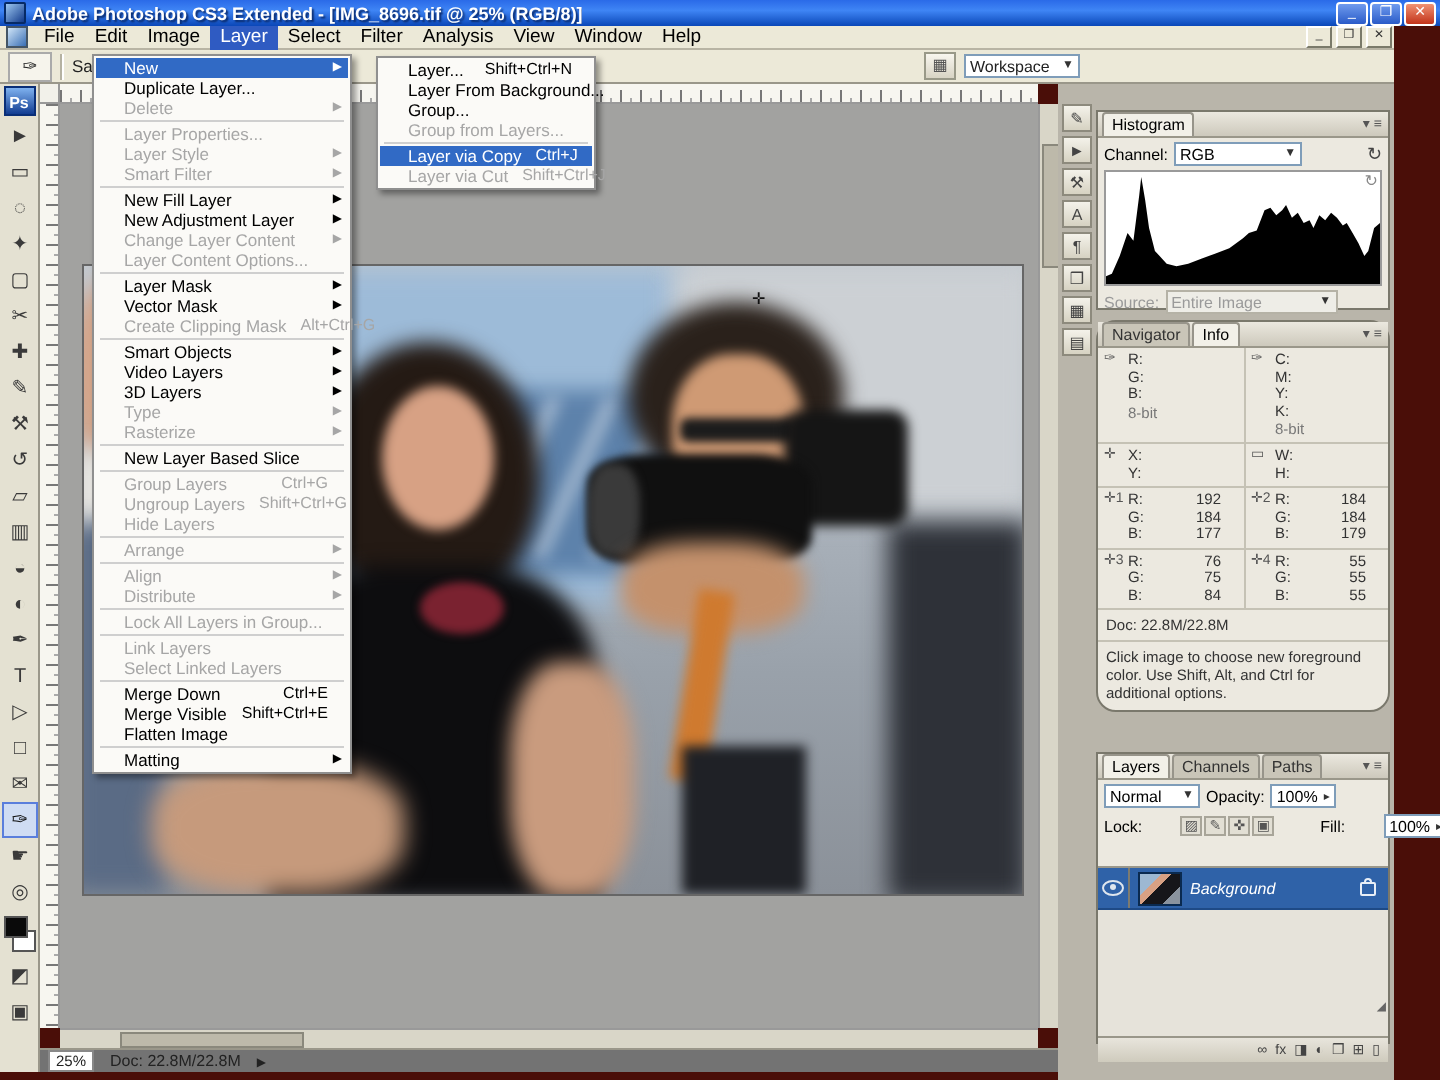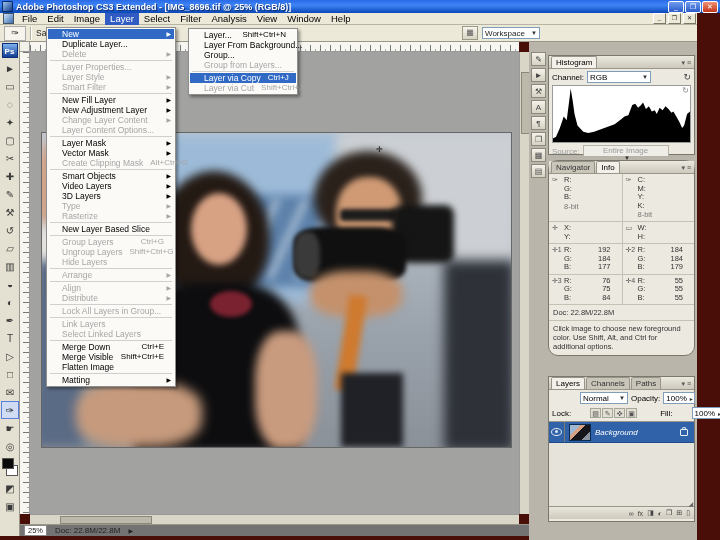--- a/index.html
+++ b/index.html
@@ -129,42 +129,42 @@
   .tab.active{background:#f2f0e8;color:#000;}
   .phicons{margin-left:auto;display:flex;gap:2px;font-size:7px;color:#555;align-self:center;padding-right:1px;}
   .phicons span{line-height:8px;}
   .p-histogram{top:13px;height:100px;}
   .hrow{display:flex;align-items:center;gap:3px;padding:2px 3px 1px;font-size:8px;}
   .hrefresh{margin-left:auto;font-size:9px;color:#444;}
   .hgraph{margin:1px 3px;background:#fff;border:1px solid #9a9a9a;height:56px;position:relative;}
   .hgraph svg{display:block;width:100%;height:100%;}
   .ucr{position:absolute;right:1px;top:0;font-size:8px;color:#888;}
   .srcrow{display:flex;align-items:center;gap:3px;padding:1px 3px;font-size:8px;color:#9a9a9a;}
-  .pdd.dis{background:#eeede7;border-color:#b5b2a6;color:#9a9a9a;flex-direction:column;}
+  .pdd.dis{background:#eeede7;border-color:#b5b2a6;color:#9a9a9a;}
   .p-navinfo{top:118px;height:196px;font-size:7.5px;border-radius:10px;}
   .iquad{display:flex;border-bottom:1px solid #c5c2b5;}
   .iq{width:50%;padding:2px 3px;box-sizing:border-box;}
   .iq + .iq{border-left:1px solid #c5c2b5;}
   .iline{display:flex;gap:3px;line-height:8.5px;color:#333;}
   .iline .ic{width:9px;color:#555;font-size:7px;}
   .iline b{font-weight:normal;margin-left:auto;padding-right:6px;}
   .bit{color:#777;margin:1px 0 0 12px;line-height:8px;}
   .samprow{display:flex;border-bottom:1px solid #c5c2b5;}
   .samp{width:50%;display:flex;padding:2px 3px;box-sizing:border-box;}
   .samp + .samp{border-left:1px solid #c5c2b5;}
   .sicon{width:12px;color:#555;font-size:7px;line-height:8.5px;}
   .slines{flex:1;}
   .sline{display:flex;line-height:8.5px;color:#333;}
   .sline b{font-weight:normal;margin-left:auto;padding-right:8px;}
   .docline{padding:3px 4px;border-bottom:1px solid #c5c2b5;color:#333;line-height:9px;}
   .hint{padding:3px 4px;color:#333;line-height:9px;}
   .p-colorgrp{top:314px;height:18px;}
   .p-layers{top:334px;height:146px;}
-  .lrow1{display:flex;align-items:center;gap:3px;padding:2px 3px;font-size:8px;margin-left:28px;}
-  .lockrow{display:flex;align-items:center;gap:19px;padding:1px 3px 2px;font-size:8px;border-bottom:1px solid #9a978a;}
+  .lrow1{display:flex;align-items:center;gap:3px;padding:2px 3px;font-size:8px;}
+  .lockrow{display:flex;align-items:center;gap:19px;padding:1px 3px 14px;font-size:8px;border-bottom:1px solid #9a978a;}
   .licon{width:11px;height:10px;border:1px solid #a8a599;background:#e2dfd4;font-size:7px;text-align:center;
     line-height:9px;color:#555;box-sizing:border-box;}
   .layerlist{height:84px;background:#e6e3da;border-bottom:1px solid #9a978a;}
   .layer{height:20px;display:flex;align-items:center;background:#2f62a8;color:#fff;border-bottom:1px solid #1e4a86;}
   .eyebox{width:15px;height:20px;border-right:1px solid #7d7b70;display:flex;align-items:center;justify-content:center;}
   .eye{width:9px;height:6px;border:1px solid #dfe6ee;border-radius:50%;position:relative;}
   .eye:after{content:"";position:absolute;left:2.5px;top:1px;width:3px;height:3px;background:#dfe6ee;border-radius:50%;}
   .lthumb{width:20px;height:15px;margin:0 4px;border:1px solid #0a2a50;
     background:linear-gradient(135deg,#9db8d2 0 30%,#d7a184 30% 45%,#16161a 45% 75%,#8a939e 75%);}
   .lname{font-size:8px;font-style:italic;flex:1;}

